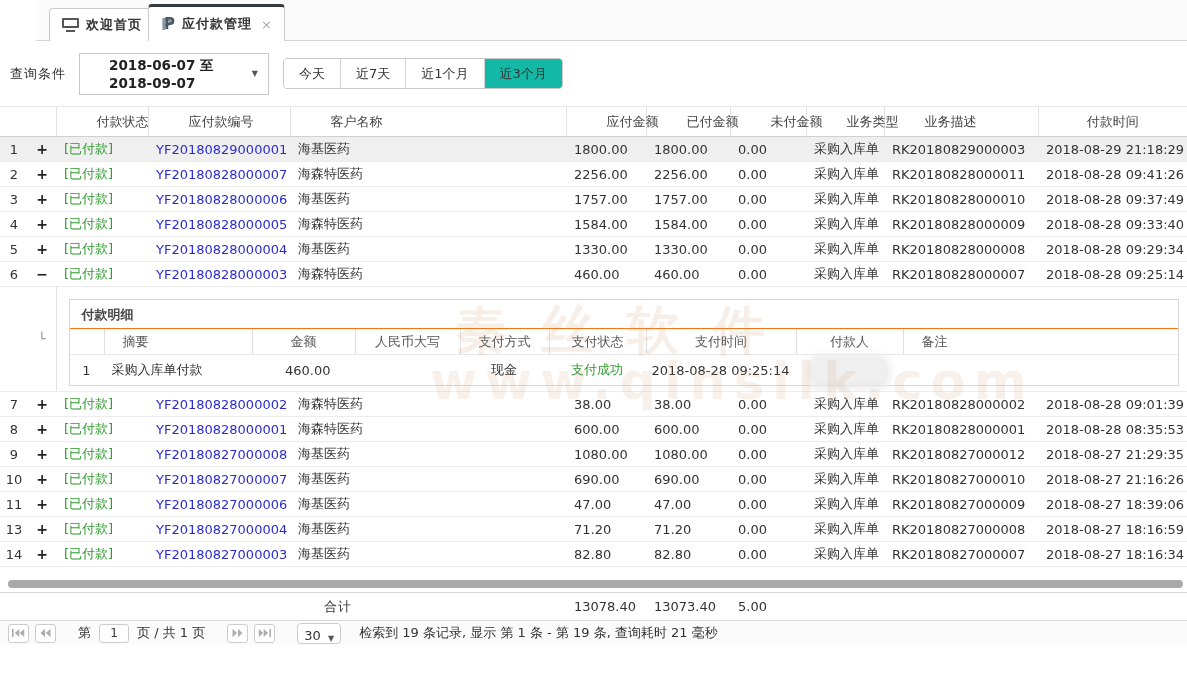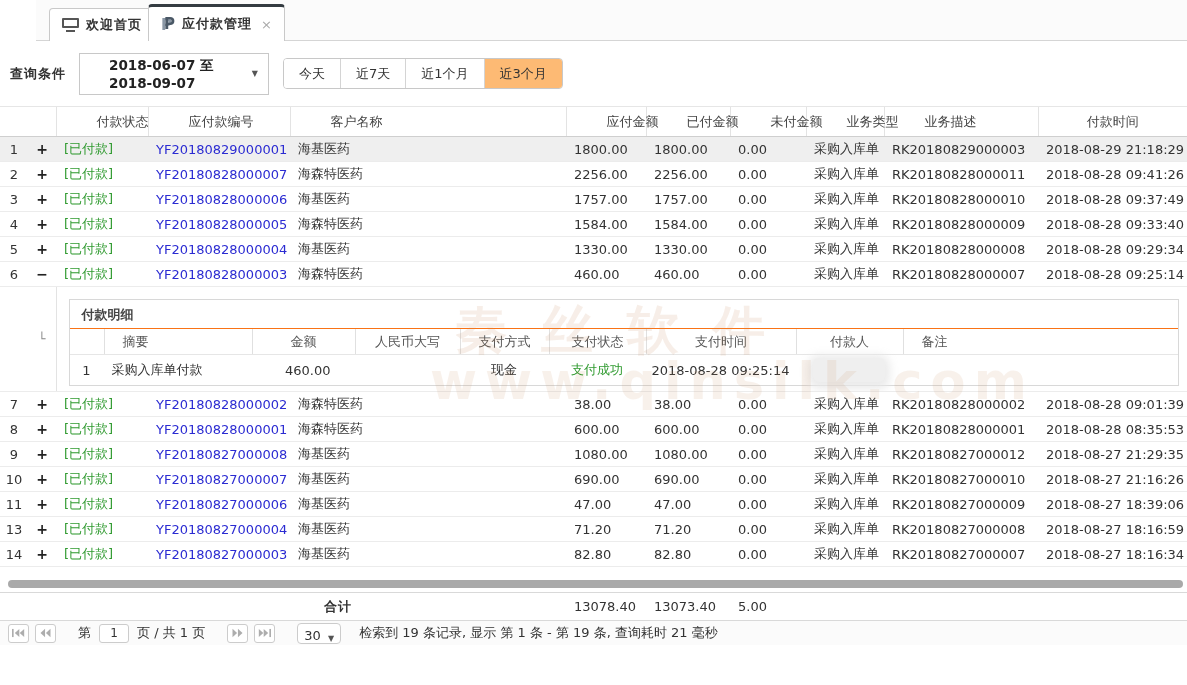--- a/index.html
+++ b/index.html
@@ -14,28 +14,28 @@
   .tab-label { font-weight:600; color:#333; letter-spacing:1px; }
   .tab .close { color:#aaa; font-size:13px; margin-left:2px; line-height:1; }
   .monitor-ic { width:17px; height:14px; position:relative; }
   .monitor-ic .scr { position:absolute; top:0; left:0; width:17px; height:10px; border:2px solid #555; border-radius:1px; }
   .monitor-ic .base { position:absolute; bottom:0; left:4px; width:9px; height:2px; background:#555; }
   .p-ic { position:relative; width:14px; height:16px; font-weight:800; font-size:15px; color:#8a97a5; }
   .p-ic .p2 { position:absolute; left:3px; top:-1px; color:#4a5866; }
 
   
   .filterbar { height:65px; display:flex; align-items:center; padding-left:10px; background:#fff; }
-  .f-label { font-weight:700; letter-spacing:1px; color:#333; }
+  .f-label { font-weight:400; letter-spacing:1px; color:#333; }
   .daterange { margin-left:13px; width:190px; height:42px; border:1px solid #c8c8c8; border-radius:0; display:flex; align-items:center; padding:0 10px 0 29px; cursor:pointer; background:#fff; }
   .daterange .val { font-weight:700; font-size:13.5px; color:#222; flex:1; }
   .daterange .caret { font-size:8px; color:#555; }
   .btngroup { margin-left:14px; display:flex; border:1px solid #c8c8c8; border-radius:4px; overflow:hidden; height:31px; }
   .qbtn { padding:0 15px; display:flex; align-items:center; background:#fff; border-left:1px solid #d4d4d4; cursor:pointer; color:#333; }
   .qbtn:first-child { border-left:none; }
-  .qbtn.sel { background:#fdba74; }
+  .qbtn.sel { background:#14b8a6; }
 
   
   table.grid { table-layout:fixed; width:1187px; border-collapse:collapse; }
   col.c1{width:28px} col.c2{width:28px} col.c3{width:92px} col.c4{width:142px} col.c5{width:276px}
   col.c6{width:80px} col.c7{width:84px} col.c8{width:76px} col.c9{width:78px} col.c10{width:154px} col.c11{width:149px}
   .grid th { height:30px; font-weight:400; color:#444; text-align:left; padding-left:8px; background:#fff;
              border-bottom:1px solid #cfcfcf; border-top:1px solid #e6e6e6; cursor:pointer; white-space:nowrap; }
   .grid th:nth-child(-n+2){ padding-left:0; }
   .grid th:nth-child(n+3){ border-left:1px solid #e3e3e3;padding-left:40px; }
   .grid th.center { text-align:center; padding-left:0; }

